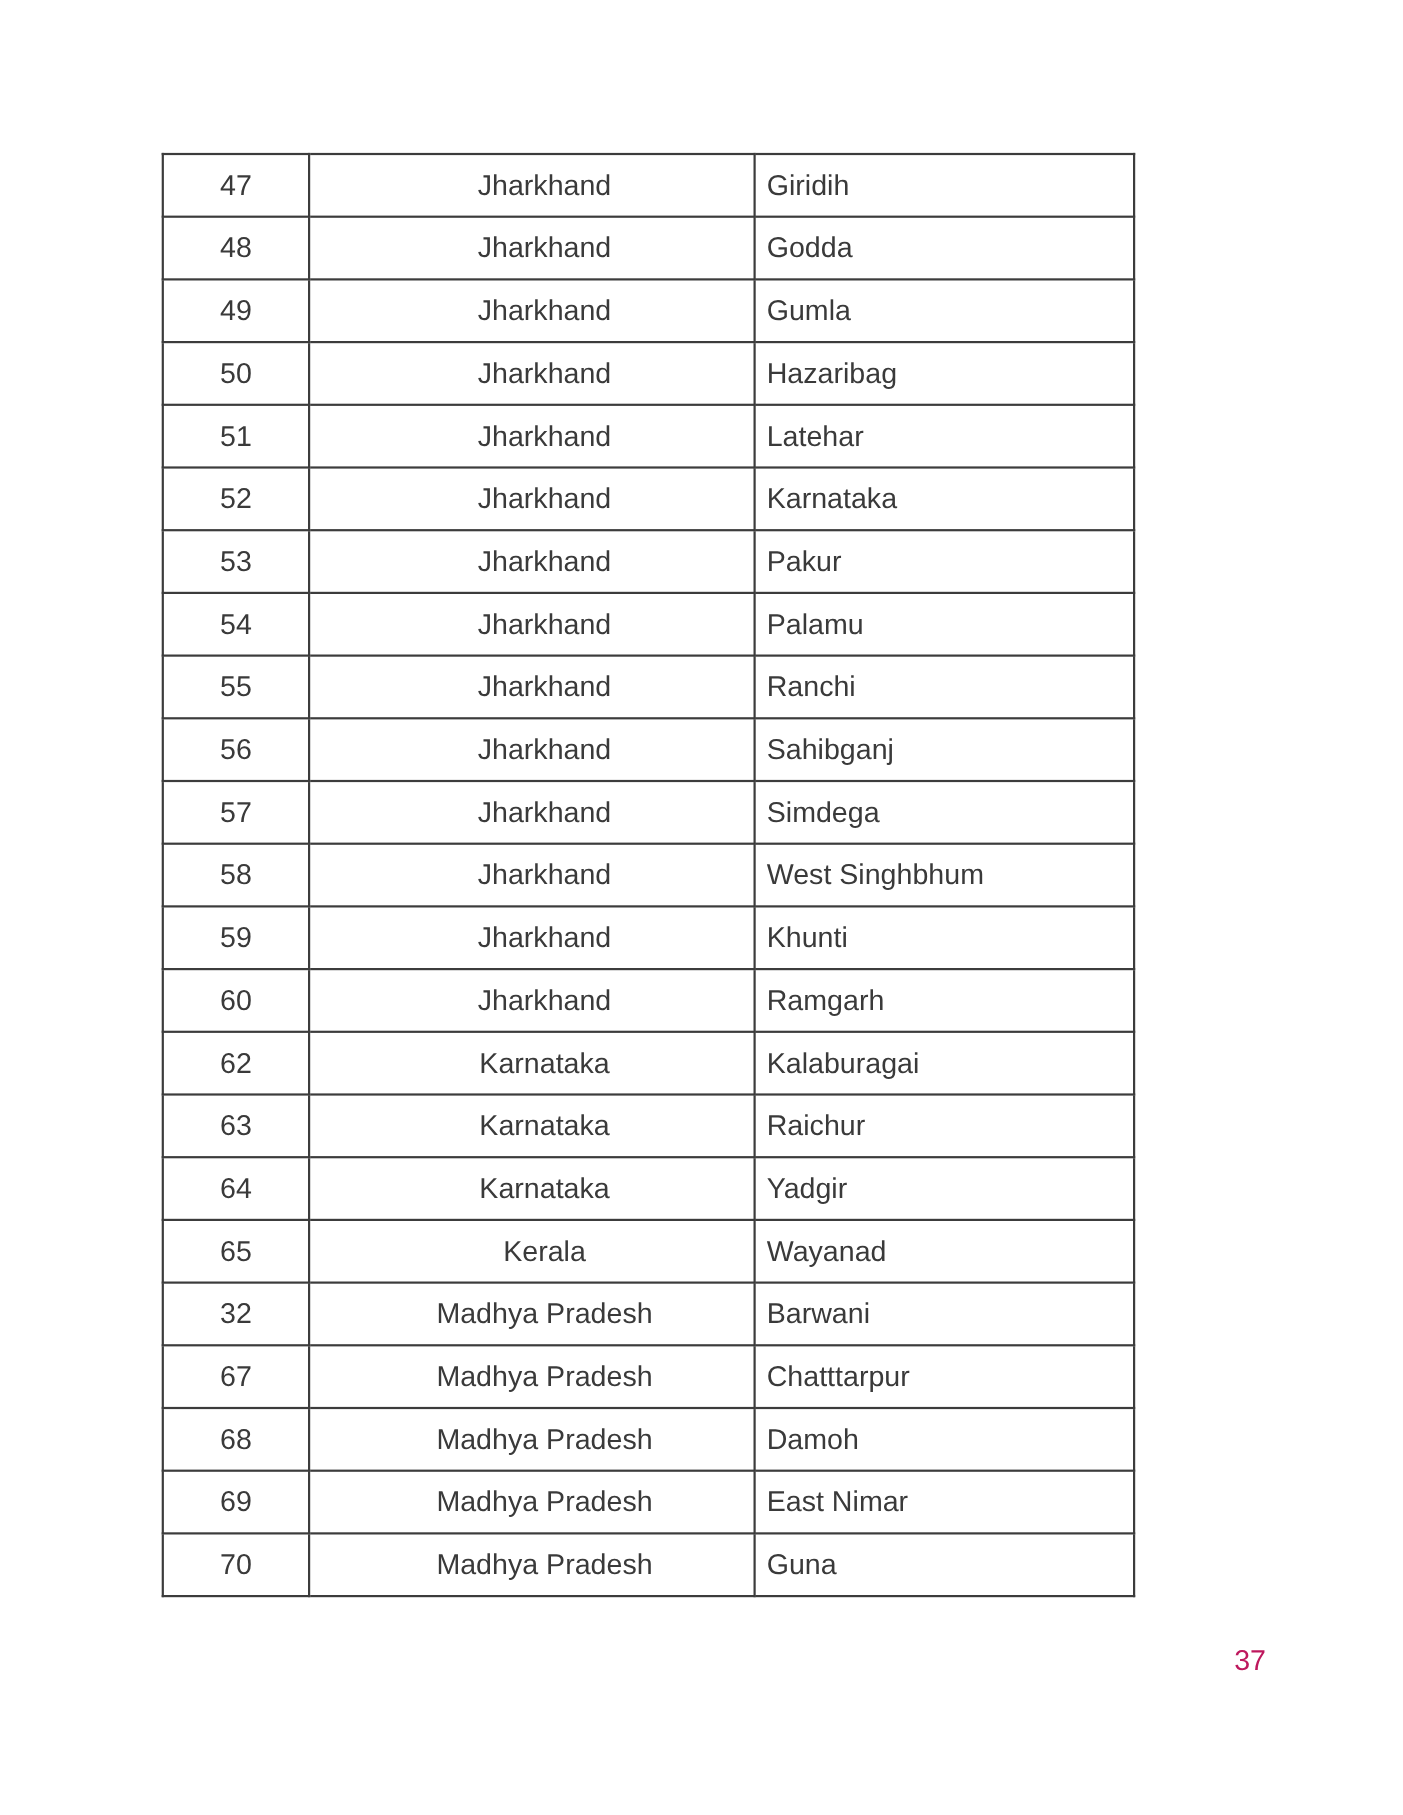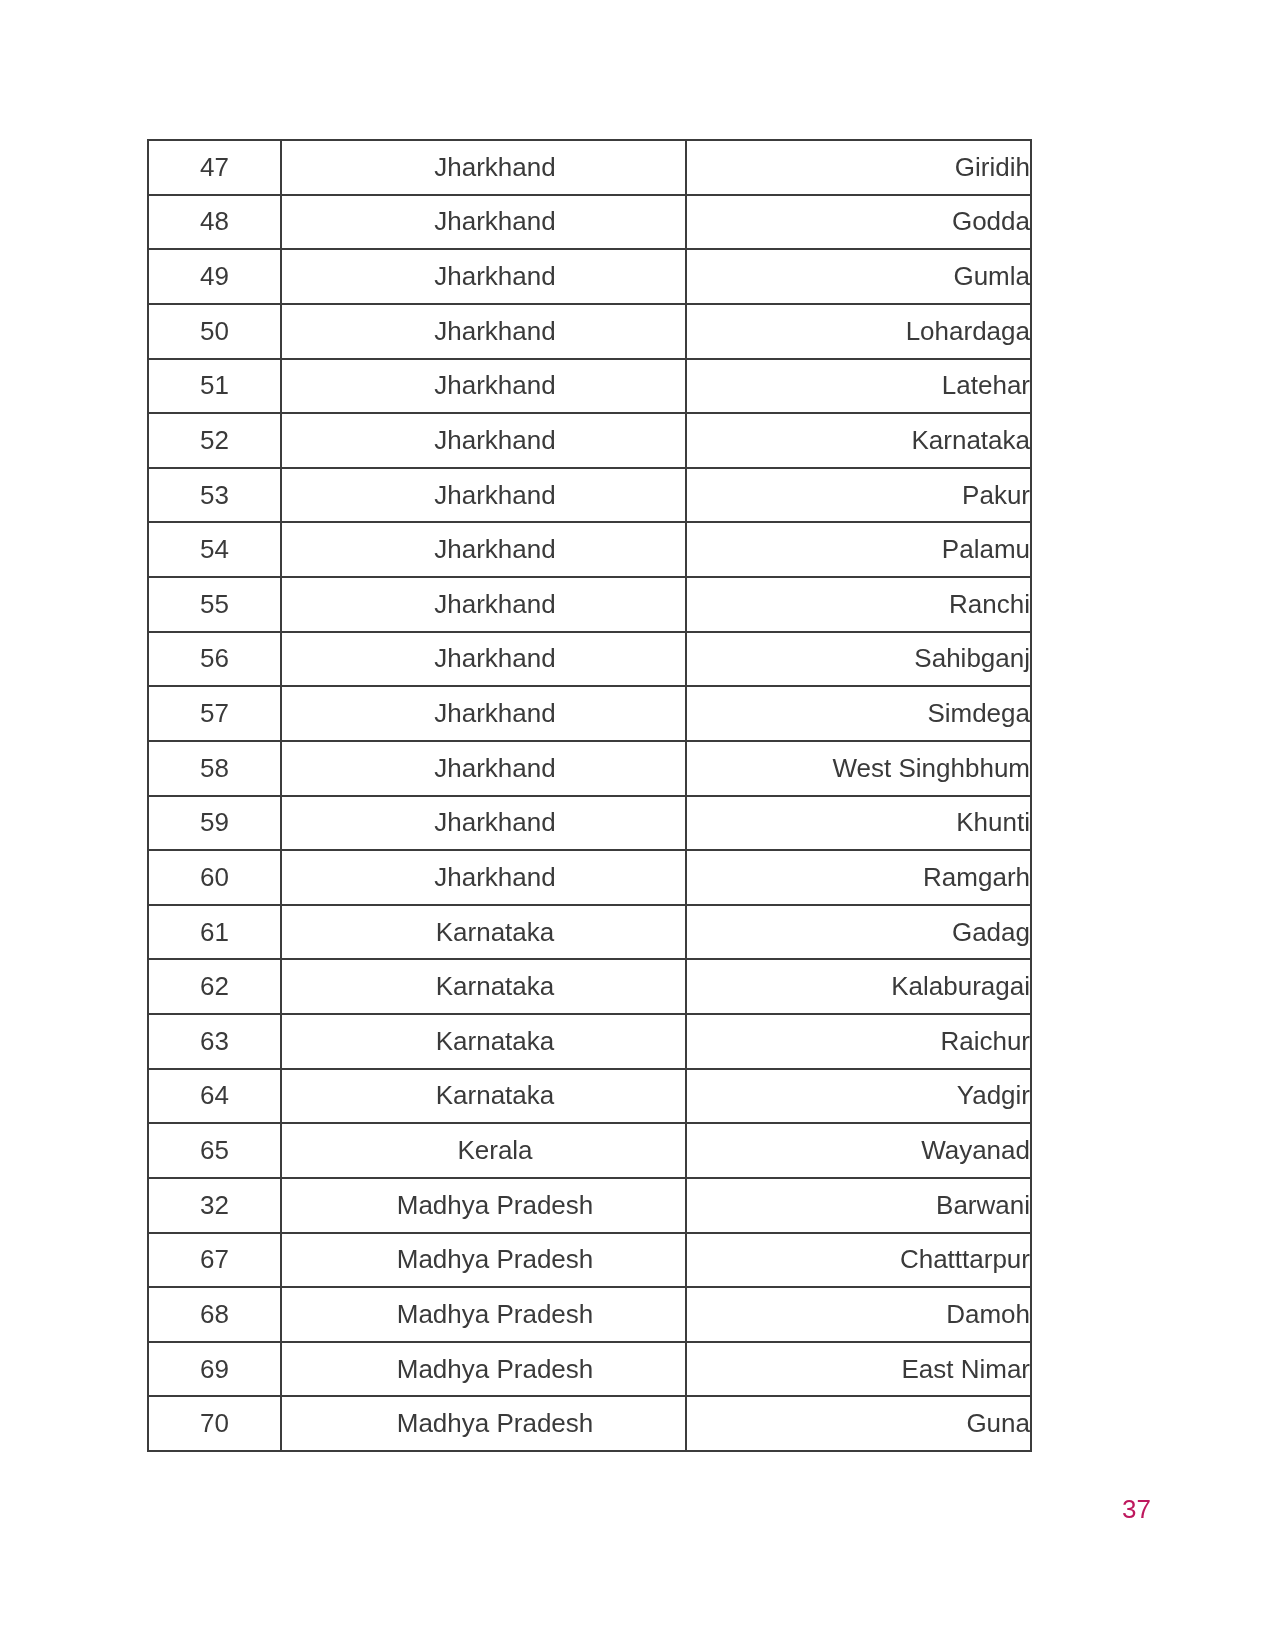--- a/index.html
+++ b/index.html
@@ -28,21 +28,21 @@
   table.district-table td {
     border: 2px solid #3c3c3c;
     font-size: 26px;
     color: #3a3a3a;
     vertical-align: middle;
     white-space: nowrap;
     overflow: hidden;
   }
   td.serial-cell { text-align: center; }
   td.state-cell  { padding-left: 23px; text-align: center; }
-  td.district-cell { padding-left: 10px; text-align: right; }
+  td.district-cell { padding-left: 10px; text-align: left; }
   .page-number {
     position: absolute;
     left: 1122px;
     top: 1494px;
     font-size: 26px;
     color: #be185d;
   }
 </style>
 </head>
 <body>
@@ -71,21 +71,21 @@
 
         <tr>
           <td class="serial-cell">49</td>
           <td class="state-cell">Jharkhand</td>
           <td class="district-cell">Gumla</td>
         </tr>
 
         <tr>
           <td class="serial-cell">50</td>
           <td class="state-cell">Jharkhand</td>
-          <td class="district-cell">Lohardaga</td>
+          <td class="district-cell">Hazaribag</td>
         </tr>
 
         <tr>
           <td class="serial-cell">51</td>
           <td class="state-cell">Jharkhand</td>
           <td class="district-cell">Latehar</td>
         </tr>
 
         <tr>
           <td class="serial-cell">52</td>
@@ -134,25 +134,20 @@
           <td class="state-cell">Jharkhand</td>
           <td class="district-cell">Khunti</td>
         </tr>
 
         <tr>
           <td class="serial-cell">60</td>
           <td class="state-cell">Jharkhand</td>
           <td class="district-cell">Ramgarh</td>
         </tr>
 
-        <tr>
-          <td class="serial-cell">61</td>
-          <td class="state-cell">Karnataka</td>
-          <td class="district-cell">Gadag</td>
-        </tr>
 
         <tr>
           <td class="serial-cell">62</td>
           <td class="state-cell">Karnataka</td>
           <td class="district-cell">Kalaburagai</td>
         </tr>
 
         <tr>
           <td class="serial-cell">63</td>
           <td class="state-cell">Karnataka</td>

